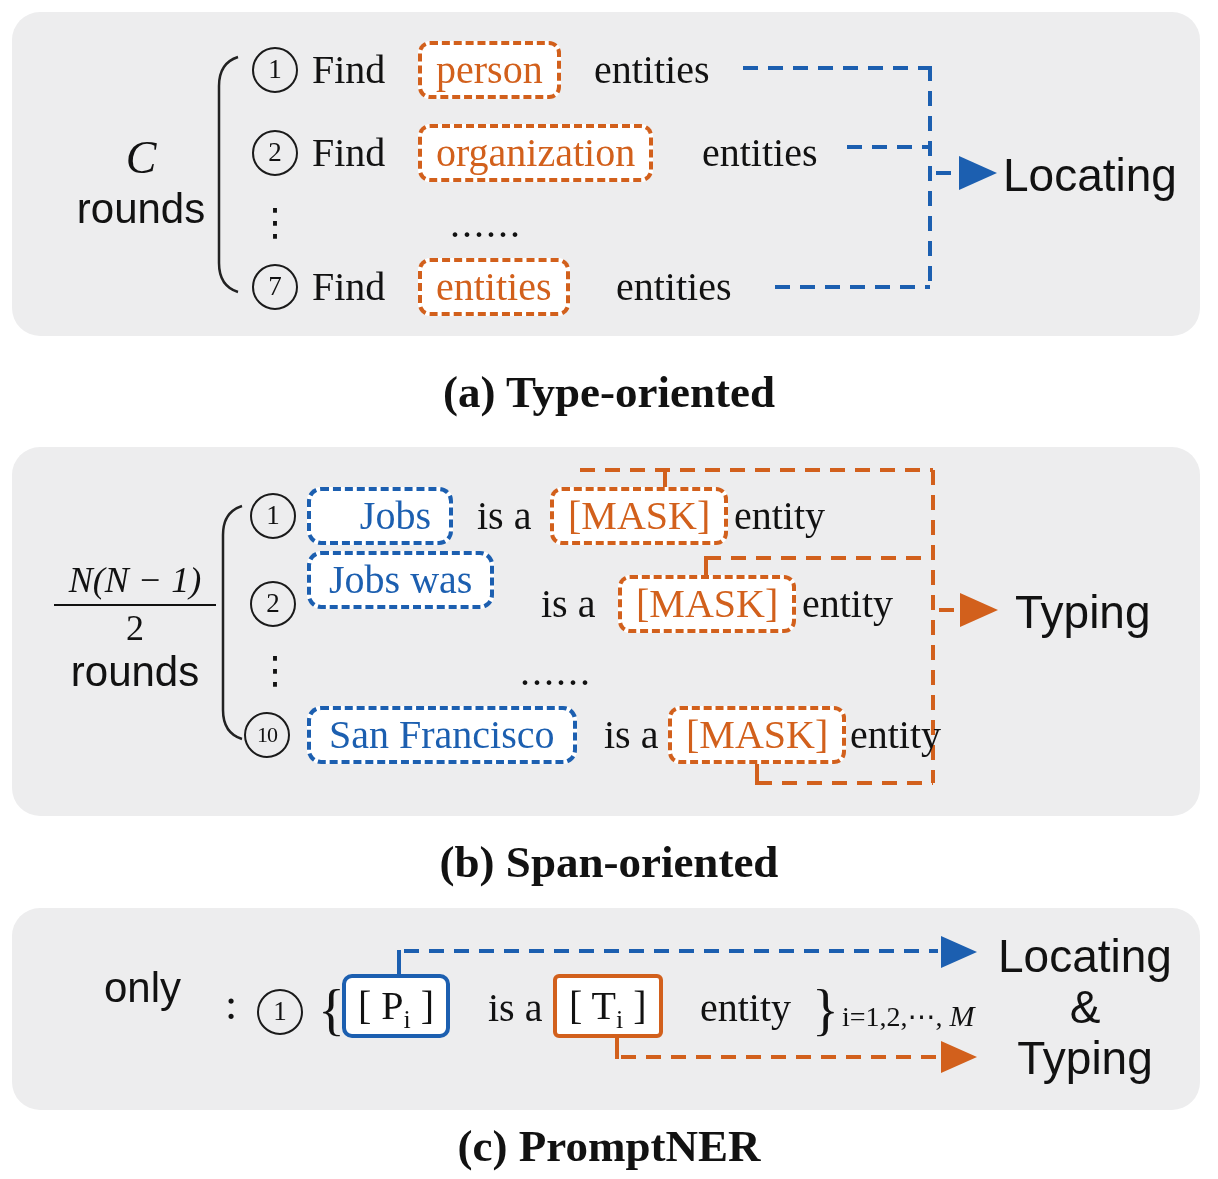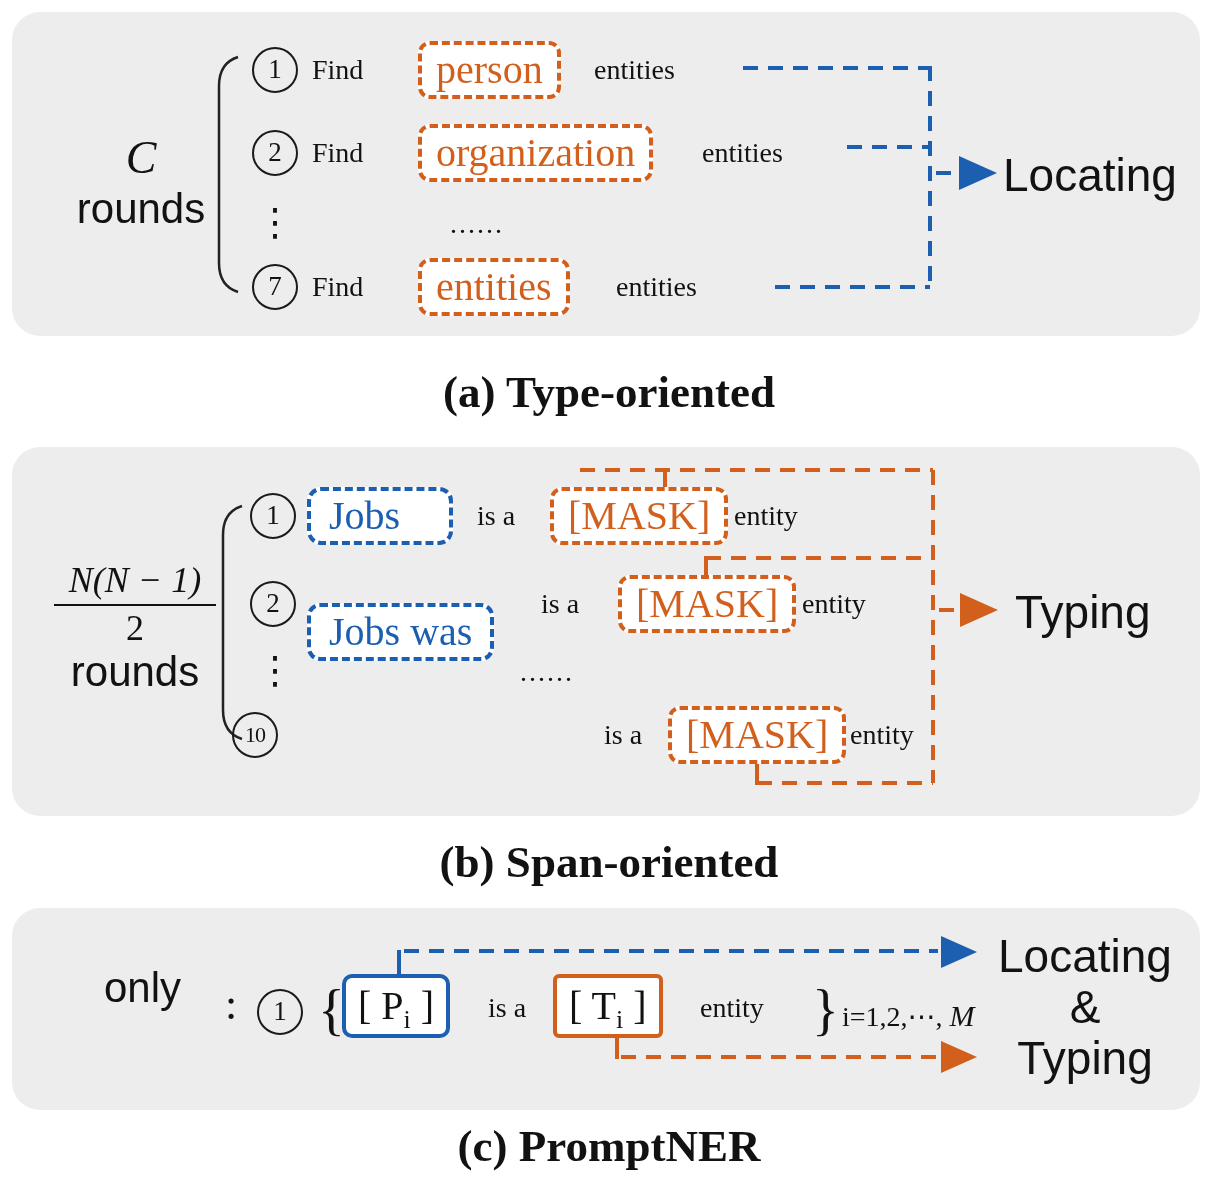--- a/index.html
+++ b/index.html
@@ -10,29 +10,29 @@
   }
   html,body{margin:0;padding:0;background:#ffffff;}
   .stage{position:relative;width:1218px;height:1179px;overflow:hidden;
          font-family:"Liberation Serif",serif;color:var(--ink);}
   .panel{position:absolute;left:12px;width:1188px;background:var(--panel);
          border-radius:28px;z-index:0;}
   #panel-a{top:12px;height:324px;}
   #panel-b{top:447px;height:369px;}
   #panel-c{top:908px;height:202px;}
   svg.overlay{position:absolute;left:0;top:0;z-index:1;pointer-events:none;}
-  .t{position:absolute;z-index:2;font-size:28px;line-height:60px;white-space:nowrap;}
+  .t{position:absolute;z-index:2;font-size:40px;line-height:60px;white-space:nowrap;}
   .sans{font-family:"Liberation Sans",sans-serif;}
   .big{font-size:46px;}
   .circ{position:absolute;z-index:2;width:46px;height:46px;box-sizing:border-box;
         border:2.5px solid #1a1a1a;border-radius:50%;text-align:center;
         font-size:27px;line-height:41px;background:transparent;}
   .circ.small{font-size:22px;letter-spacing:-1px;}
   .dbox{position:absolute;z-index:2;box-sizing:border-box;height:58px;
-        background:#ffffff;text-align:left;font-size:40px;line-height:50px;
+        background:#ffffff;text-align:right;font-size:40px;line-height:50px;
         padding:0 14px;white-space:nowrap;}
   .dbox.orange{border:4px dashed var(--orange);border-radius:12px;color:var(--orange);}
   .dbox.blue{border:4px dashed var(--blue);border-radius:14px;color:var(--blue);padding:0 18px;}
   .sbox{position:absolute;z-index:2;box-sizing:border-box;height:64px;
         background:#ffffff;text-align:left;font-size:40px;line-height:56px;
         padding:0 12px;white-space:nowrap;color:var(--ink);}
   .sbox.blue{border:4px solid var(--blue);border-radius:10px;}
   .sbox.orange{border:4px solid var(--orange);border-radius:6px;}
   .stack{position:absolute;z-index:2;text-align:center;white-space:nowrap;}
   .caption{position:absolute;z-index:2;left:0;width:1218px;text-align:center;
@@ -125,29 +125,30 @@
     <div class="sans" style="font-size:42px;line-height:48px;">rounds</div>
   </div>
 
   <div class="circ" style="left:250px;top:493px;">1</div>
   <div class="dbox blue" style="left:307px;top:487px;min-width:146px;">Jobs</div>
   <div class="t" style="left:477px;top:486px;">is a</div>
   <div class="dbox orange" style="left:550px;top:487px;">[MASK]</div>
   <div class="t" style="left:734px;top:486px;">entity</div>
 
   <div class="circ" style="left:250px;top:581px;">2</div>
-  <div class="dbox blue" style="left:307px;top:603px;border-radius:13px;">Jobs was</div>
+  <div class="dbox blue" style="left:307px;top:551px;">Jobs was</div>
   <div class="t" style="left:541px;top:574px;">is a</div>
   <div class="dbox orange" style="left:618px;top:575px;">[MASK]</div>
   <div class="t" style="left:802px;top:574px;">entity</div>
 
   <div class="t dots-v" style="left:256px;top:640px;">⋮</div>
   <div class="t dots-h" style="left:520px;top:642px;">......</div>
 
-  <div class="circ small" style="left:232px;top:712px;">10</div>
+  <div class="circ small" style="left:244px;top:712px;">10</div>
+  <div class="dbox blue" style="left:307px;top:706px;">San Francisco</div>
   <div class="t" style="left:604px;top:705px;">is a</div>
   <div class="dbox orange" style="left:668px;top:706px;">[MASK]</div>
   <div class="t" style="left:850px;top:705px;">entity</div>
 
   <div class="t sans big" style="left:1015px;top:582px;">Typing</div>
 
   <div class="caption" style="top:834px;">(b) Span-oriented</div>
 
   <div class="stack sans" style="left:50px;top:962px;width:185px;font-size:42px;line-height:52px;">
     <div>only</div>

